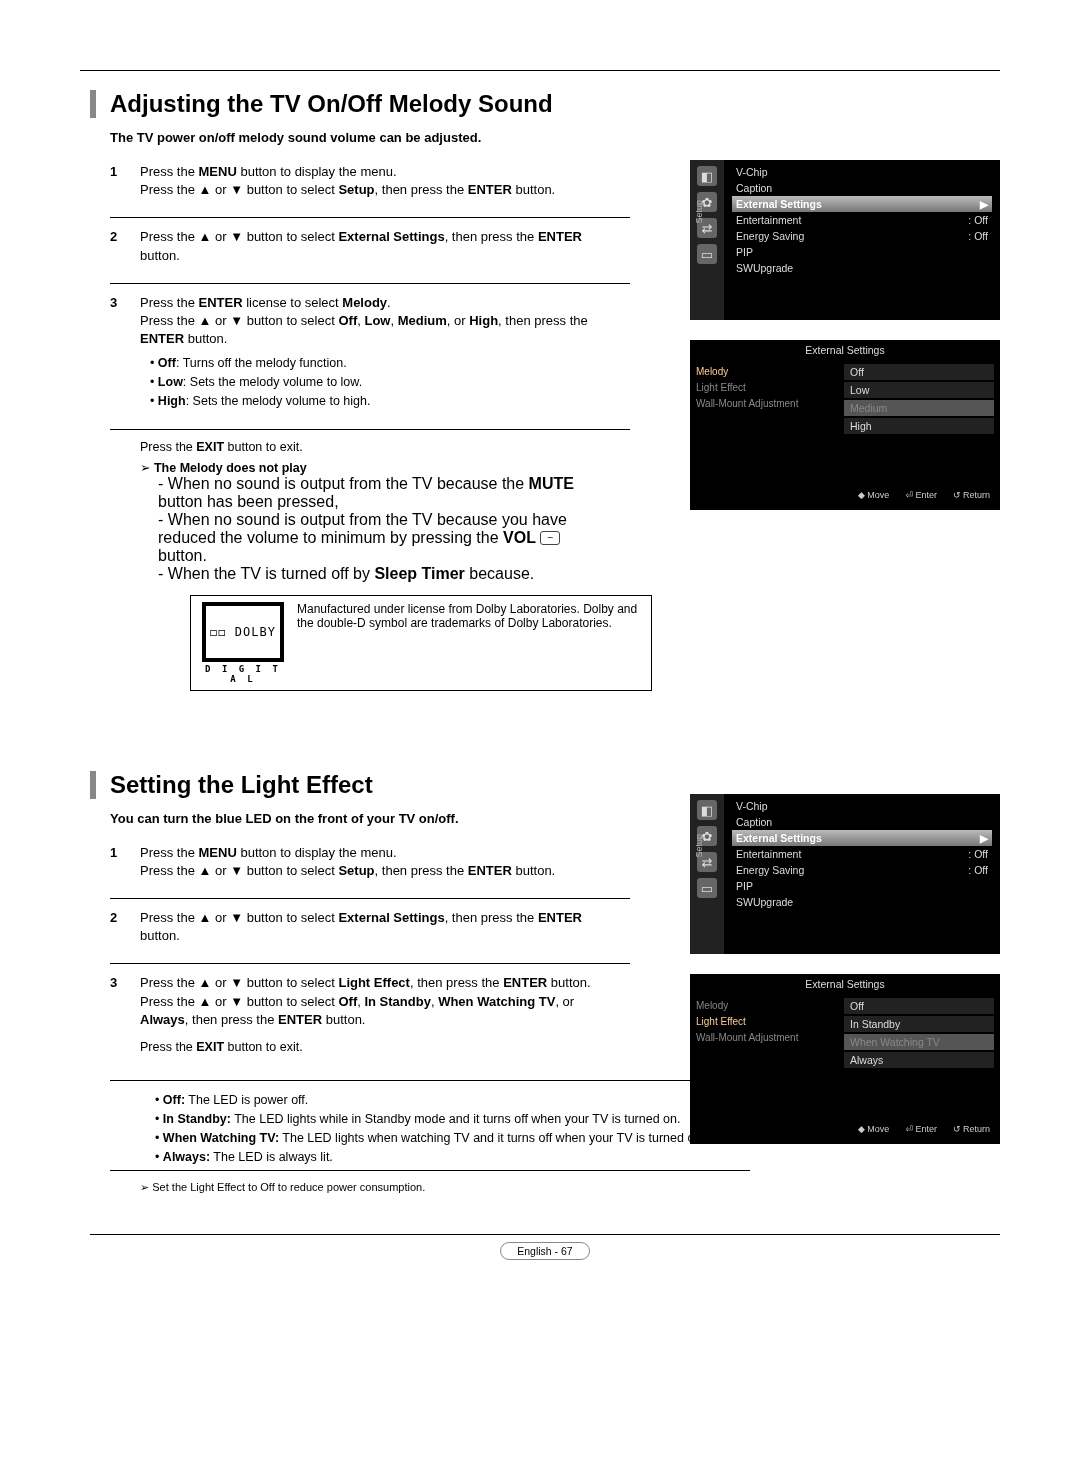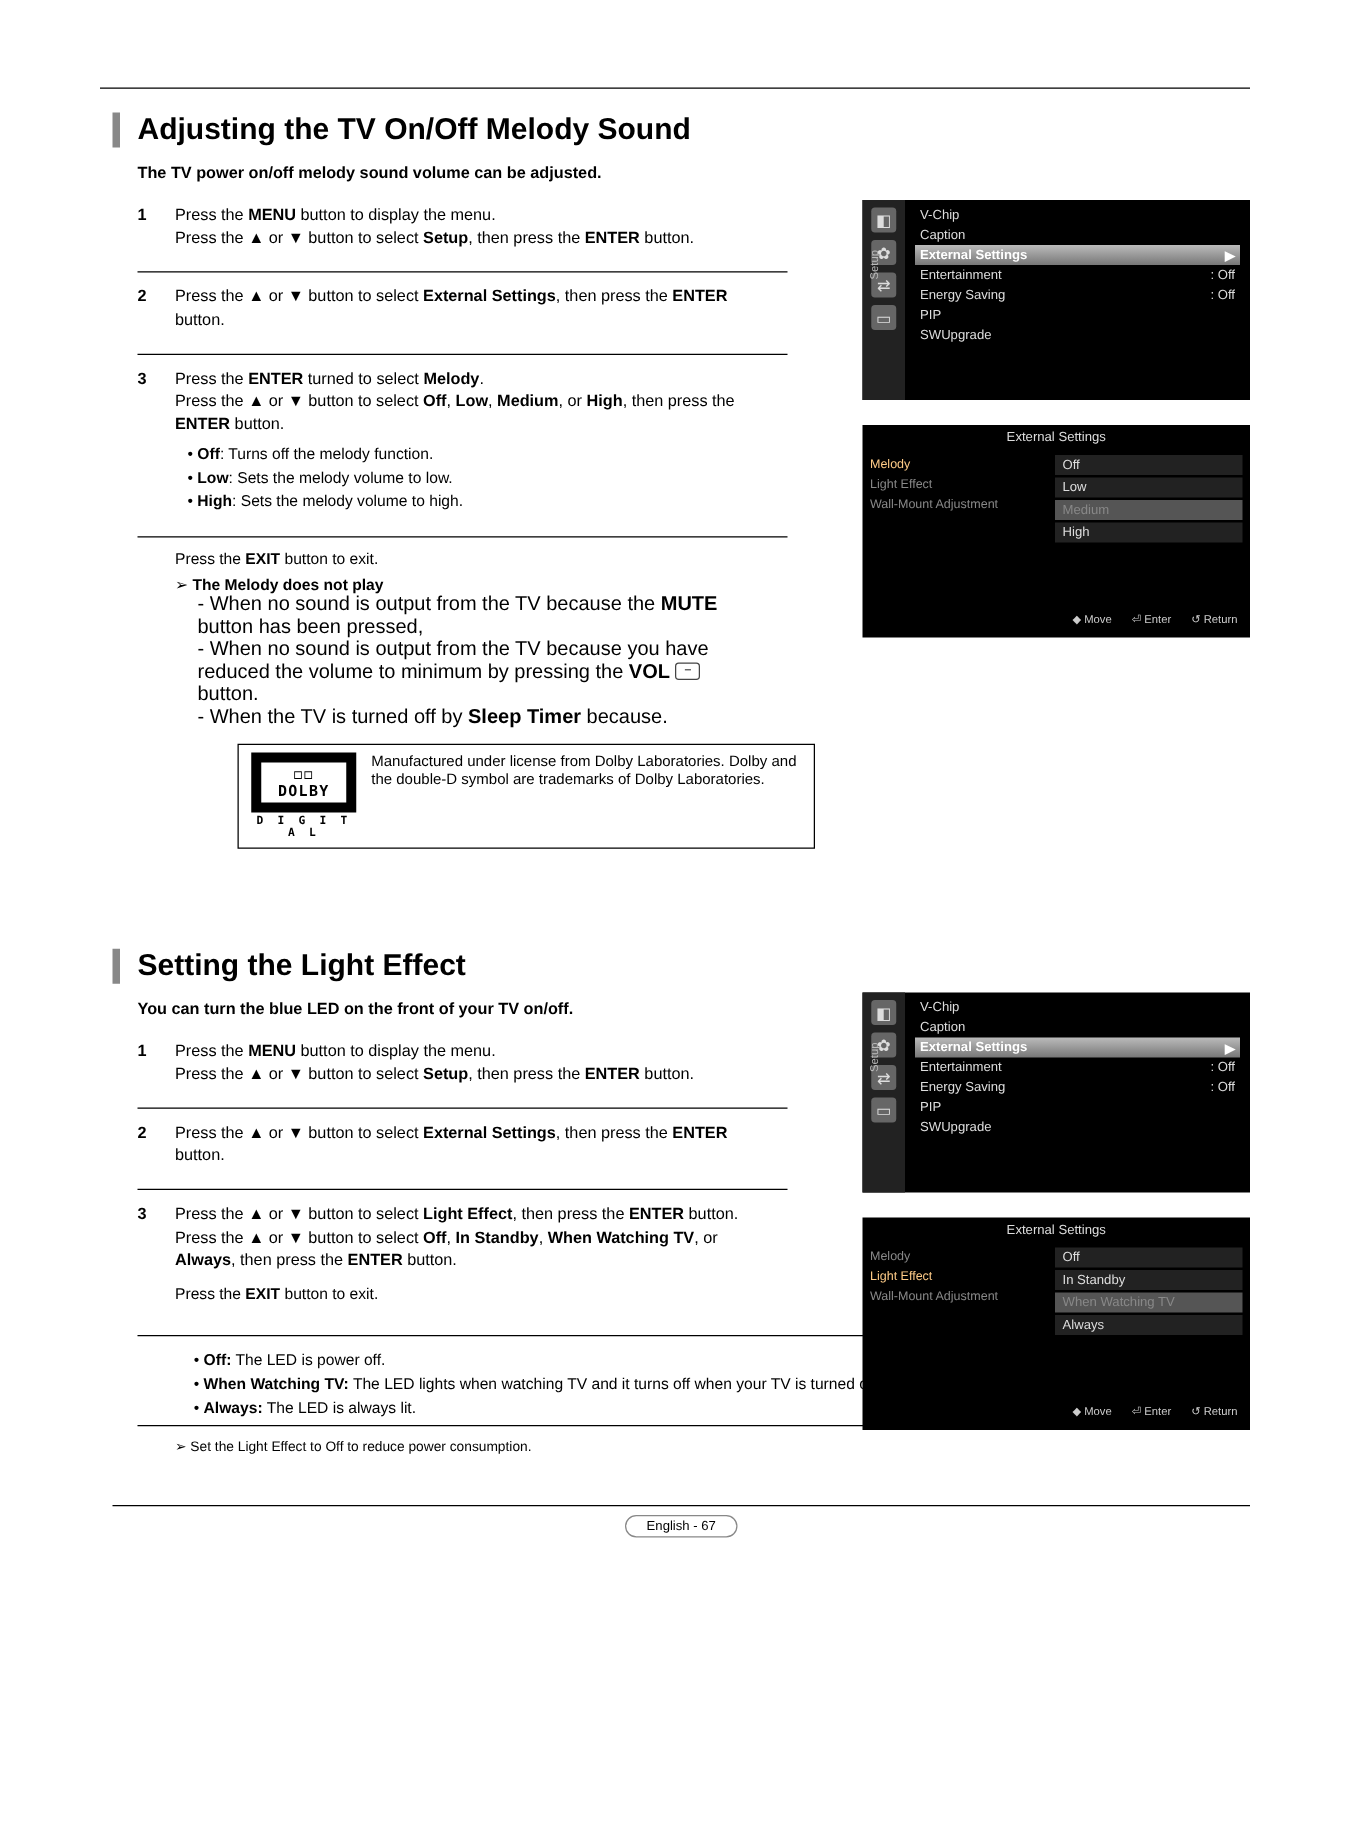--- a/index.html
+++ b/index.html
@@ -103,24 +103,24 @@
   }
   .dolby-logo {
     width: 84px;
     text-align: center;
     font-family: monospace;
     font-size: 10px;
     border: 0;
     flex-shrink:0;
   }
   .dolby-logo .dd {
-    border: 8px solid #000000;
+    border: 4px solid #000000;
     display:inline-block;
-    padding:2px 4px;
-    font-weight:bold;
+    padding:19px 4px;
+    font-weight:normal;
     letter-spacing:1px;
     font-size:12px;
   }
   .dolby-logo .digital {
     letter-spacing: 3px;
     font-size: 9px;
     font-weight: bold;
     margin-top:2px;
   }
   
@@ -335,21 +335,21 @@
         <div class="step-num">2</div>
         <div class="step-body">
           <span>Press the ▲ or ▼ button to select </span><b>External Settings</b><span>, then press the </span><b>ENTER</b><span> button.</span>
         </div>
       </div>
       <div class="rule"></div>
 
       <div class="step-row">
         <div class="step-num">3</div>
         <div class="step-body">
-          <span>Press the </span><b>ENTER</b><span> turned to select </span><b>Melody</b><span>.</span><br>
+          <span>Press the </span><b>ENTER</b><span> license to select </span><b>Melody</b><span>.</span><br>
           <span>Press the ▲ or ▼ button to select </span><b>Off</b><span>, </span><b>Low</b><span>, </span><b>Medium</b><span>, or </span><b>High</b><span>, then press the </span><b>ENTER</b><span> button.</span>
           <div class="bullets" style="margin-top:6px">
             <div class="bullet-line"><b>Off</b><span>: Turns off the melody function.</span></div>
             <div class="bullet-line"><b>Low</b><span>: Sets the melody volume to low.</span></div>
             <div class="bullet-line"><b>High</b><span>: Sets the melody volume to high.</span></div>
           </div>
         </div>
       </div>
       <div class="rule"></div>
 
@@ -457,20 +457,21 @@
         <div class="step-body">
           <span>Press the ▲ or ▼ button to select </span><b>Light Effect</b><span>, then press the </span><b>ENTER</b><span> button.</span><br>
           <span>Press the ▲ or ▼ button to select </span><b>Off</b><span>, </span><b>In Standby</b><span>, </span><b>When Watching TV</b><span>, or </span><b>Always</b><span>, then press the </span><b>ENTER</b><span> button.</span>
           <p class="note-p" style="margin-top:10px"><span>Press the </span><b>EXIT</b><span> button to exit.</span></p>
         </div>
       </div>
       <div class="rule" style="width:640px"></div>
 
       <div class="bullets" style="margin-left:65px;width:640px">
         <div class="bullet-line"><b>Off:</b><span> The LED is power off.</span></div>
+        <div class="bullet-line"><b>In Standby:</b><span> The LED lights while in Standby mode and it turns off when your TV is turned on.</span></div>
         <div class="bullet-line"><b>When Watching TV:</b><span> The LED lights when watching TV and it turns off when your TV is turned off.</span></div>
         <div class="bullet-line"><b>Always:</b><span> The LED is always lit.</span></div>
       </div>
       <div class="rule" style="width:640px"></div>
       <div class="arrow-p arrow-mark" style="margin-left:50px;font-size:11px"><span>Set the Light Effect to Off to reduce power consumption.</span></div>
     </div>
 
     <div class="bottom-rule"></div>
     <div class="page-footer"><span>English - 67</span></div>
   </div>

